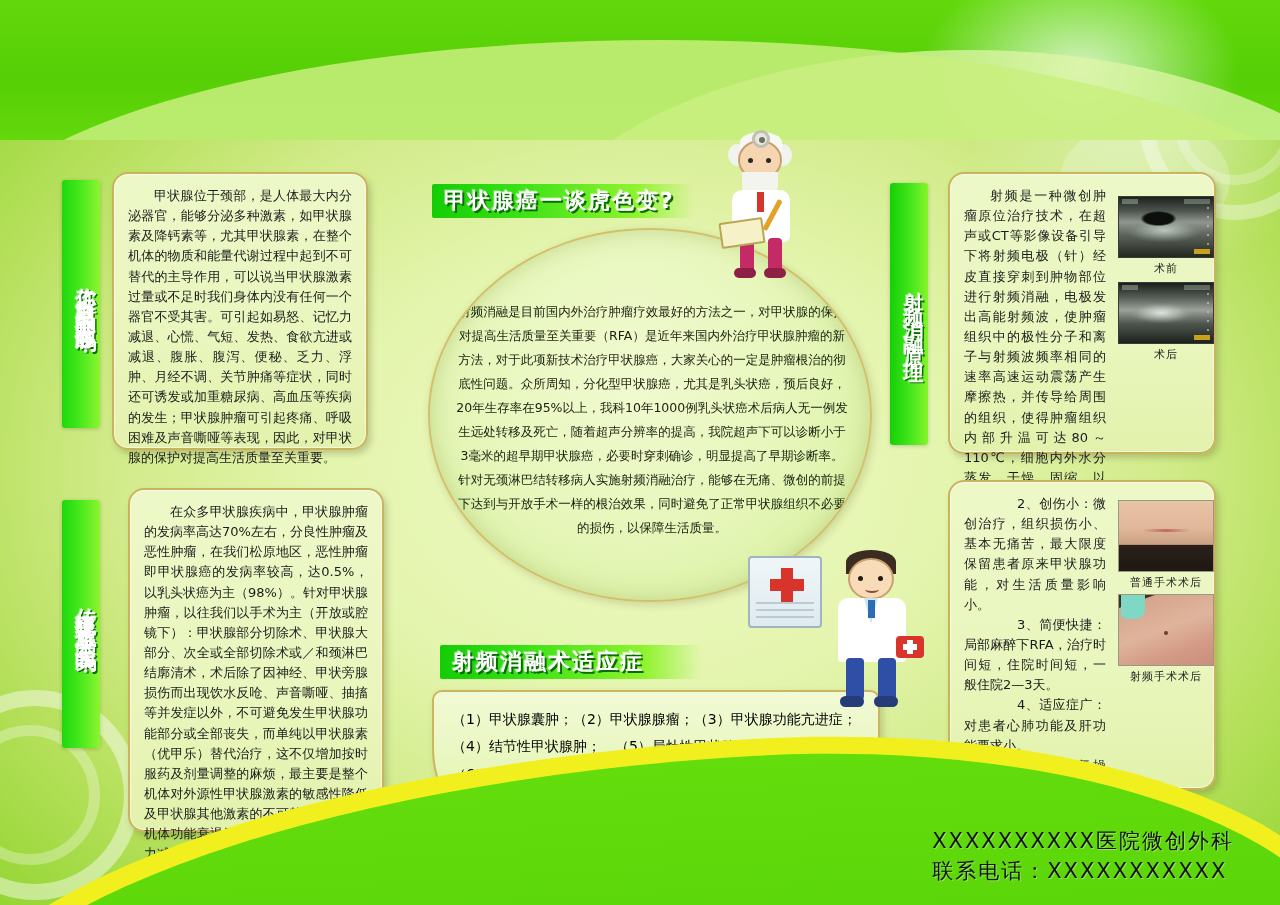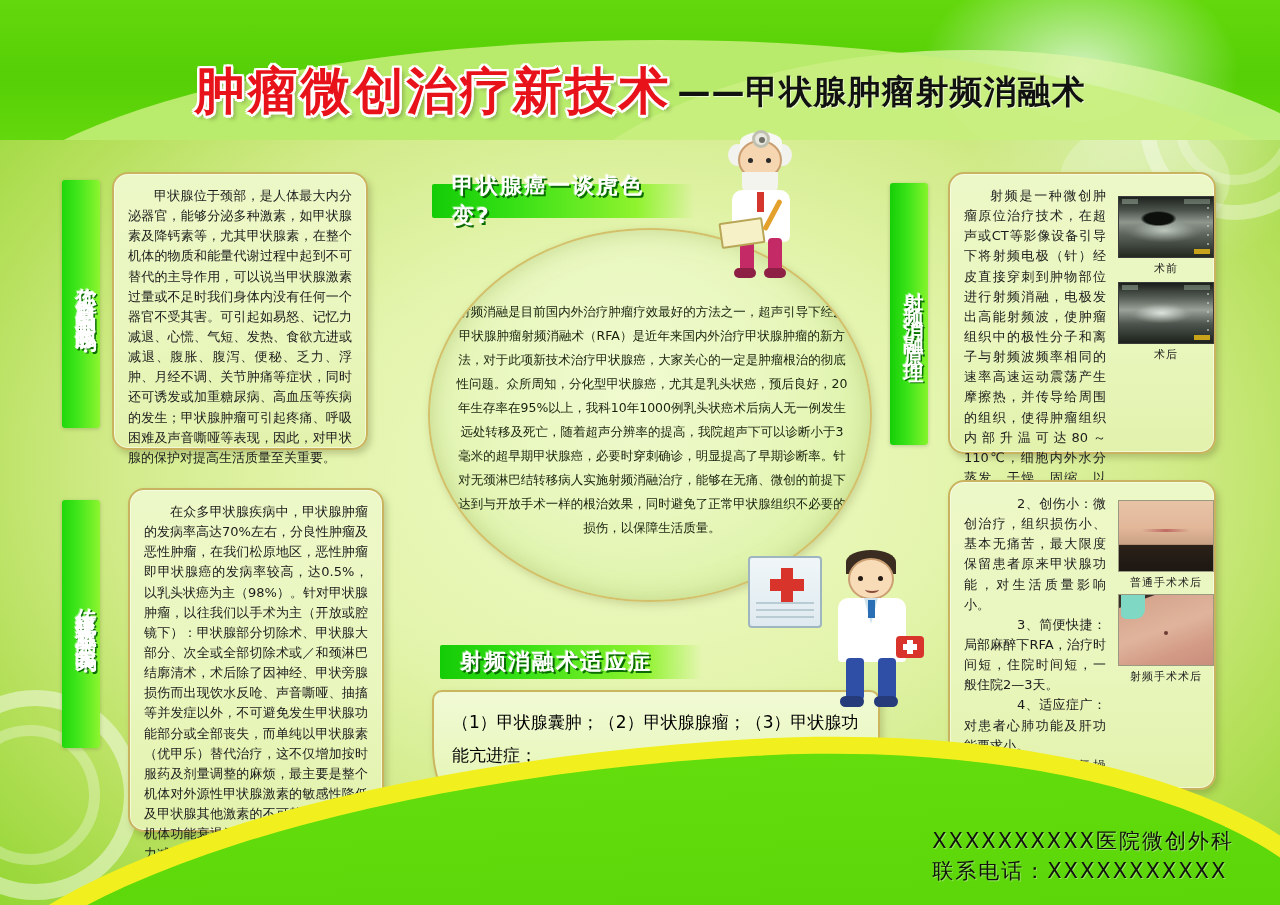--- a/index.html
+++ b/index.html
@@ -103,21 +103,21 @@
   }
   .card p { text-indent:2em; }
 
   #card-thyroid { left:112px; top:172px;  width:256px; height:278px; }
   #card-trad    { left:128px; top:488px;  width:256px; height:344px; }
   #card-princ   { left:948px; top:172px;  width:268px; height:282px; padding-right:108px; }
   #card-adv     { left:948px; top:480px;  width:268px; height:310px; padding-right:108px; }
 
   
   .chip {
-    position:absolute; height:34px; padding:0 20px;
+    position:absolute; height:34px; padding:0 12px;
     display:flex; align-items:center;
     background:linear-gradient(90deg,#14cc06 0%,#35e015 30%,#8ff32e 78%,rgba(180,245,120,0) 100%);
     color:#fff; font-size:22px; font-weight:bold; letter-spacing:2px;
     text-shadow:2px 2px 0 #0a6a04, -1px -1px 0 rgba(255,255,255,.35);
     border-radius:2px;
   }
   #chip-cancer { left:432px; top:184px; width:262px; }
   #chip-indic  { left:440px; top:645px; width:262px; }
 
   
@@ -139,21 +139,21 @@
 
   
   #ind-ribbon {
     position:absolute; left:432px; top:690px; width:448px; height:128px;
     background:linear-gradient(180deg,#f1fad6 0%,#e9f7bf 55%,#dff2a8 100%);
     border:2px solid #cbb65f;
     border-radius:10px 10px 46px 46px / 10px 10px 70px 70px;
     box-shadow:3px 4px 7px rgba(90,90,40,.25);
     padding:14px 18px 0 18px;
   }
-  #ind-ribbon p { font-size:17px; line-height:1.95; text-indent:0; text-align:left; }
+  #ind-ribbon p { font-size:14px; line-height:1.95; text-indent:0; text-align:left; }
 
   
   .media { position:absolute; width:96px; }
   .media .frame {
     width:96px; height:62px; border:1px solid #3a3a3a; background:#0a0d0a;
     position:relative; overflow:hidden;
   }
   .media .caption {
     text-align:center; font-size:11px; color:#1b1b1b; margin-top:3px; letter-spacing:1px;
   }
@@ -306,39 +306,36 @@
   <div class="wm" style="left:600px;top:512px; color:rgba(120,150,60,.22);">觅知网</div>
   <div class="wm" style="left:1030px;top:415px;color:rgba(120,150,60,.22);">觅知网</div>
   <div class="wm" style="left:300px;top:830px; color:rgba(255,255,255,.35);">觅知网</div>
   <div class="wm" style="left:700px;top:830px; color:rgba(255,255,255,.35);">觅知网</div>
 
   <div id="header-band">
     <div class="hglow"></div>
     <div class="hcurve2"></div>
     <div class="hcurve"></div>
   </div>
-  <div id="title-row">
-    <span class="title-main">肿瘤微创治疗新技术</span><span class="title-sub">——甲状腺肿瘤射频消融术</span>
-  </div>
 
   <div class="vlabel" id="vlabel-know">你了解自己的甲状腺吗？</div>
   <div class="card" id="card-thyroid">
     <p>甲状腺位于颈部，是人体最大内分泌器官，能够分泌多种激素，如甲状腺素及降钙素等，尤其甲状腺素，在整个机体的物质和能量代谢过程中起到不可替代的主导作用，可以说当甲状腺激素过量或不足时我们身体内没有任何一个器官不受其害。可引起如易怒、记忆力减退、心慌、气短、发热、食欲亢进或减退、腹胀、腹泻、便秘、乏力、浮肿、月经不调、关节肿痛等症状，同时还可诱发或加重糖尿病、高血压等疾病的发生；甲状腺肿瘤可引起疼痛、呼吸困难及声音嘶哑等表现，因此，对甲状腺的保护对提高生活质量至关重要。</p>
   </div>
 
   <div class="vlabel" id="vlabel-trad">传统甲状腺手术完美吗？</div>
   <div class="card" id="card-trad">
     <p>在众多甲状腺疾病中，甲状腺肿瘤的发病率高达70%左右，分良性肿瘤及恶性肿瘤，在我们松原地区，恶性肿瘤即甲状腺癌的发病率较高，达0.5%，以乳头状癌为主（98%）。针对甲状腺肿瘤，以往我们以手术为主（开放或腔镜下）：甲状腺部分切除术、甲状腺大部分、次全或全部切除术或／和颈淋巴结廓清术，术后除了因神经、甲状旁腺损伤而出现饮水反呛、声音嘶哑、抽搐等并发症以外，不可避免发生甲状腺功能部分或全部丧失，而单纯以甲状腺素（优甲乐）替代治疗，这不仅增加按时服药及剂量调整的麻烦，最主要是整个机体对外源性甲状腺激素的敏感性降低及甲状腺其他激素的不可替代，而引发机体功能衰退及免疫力降低，出现记忆力减退、乏力、抽筋、易感冒等症状发生。</p>
   </div>
 
   <div class="chip" id="chip-cancer">甲状腺癌一谈虎色变?</div>
 
   <div id="oval">
     <div id="oval-text">
-      <p>射频消融是目前国内外治疗肿瘤疗效最好的方法之一，超声引导下经皮甲状腺肿瘤射频消融术（RFA）是近年来国内外治疗甲状腺肿瘤的新方法，对于此项新技术治疗甲状腺癌，大家关心的一定是肿瘤根治的彻底性问题。众所周知，分化型甲状腺癌，尤其是乳头状癌，预后良好，20年生存率在95%以上，我科10年1000例乳头状癌术后病人无一例发生远处转移及死亡，随着超声分辨率的提高，我院超声下可以诊断小于3毫米的超早期甲状腺癌，必要时穿刺确诊，明显提高了早期诊断率。针对无颈淋巴结转移病人实施射频消融治疗，能够在无痛、微创的前提下达到与开放手术一样的根治效果，同时避免了正常甲状腺组织不必要的损伤，以保障生活质量。</p>
+      <p>射频消融是目前国内外治疗肿瘤疗效最好的方法之一，对甲状腺的保护对提高生活质量至关重要（RFA）是近年来国内外治疗甲状腺肿瘤的新方法，对于此项新技术治疗甲状腺癌，大家关心的一定是肿瘤根治的彻底性问题。众所周知，分化型甲状腺癌，尤其是乳头状癌，预后良好，20年生存率在95%以上，我科10年1000例乳头状癌术后病人无一例发生远处转移及死亡，随着超声分辨率的提高，我院超声下可以诊断小于3毫米的超早期甲状腺癌，必要时穿刺确诊，明显提高了早期诊断率。针对无颈淋巴结转移病人实施射频消融治疗，能够在无痛、微创的前提下达到与开放手术一样的根治效果，同时避免了正常甲状腺组织不必要的损伤，以保障生活质量。</p>
     </div>
   </div>
 
   <div id="prof">
     <div class="hair-l"></div>
       <div class="hair-r"></div>
       <div class="hair-t"></div>
     <div class="head"></div>
     <div class="mirror"></div>
     <div class="eye l"></div>

